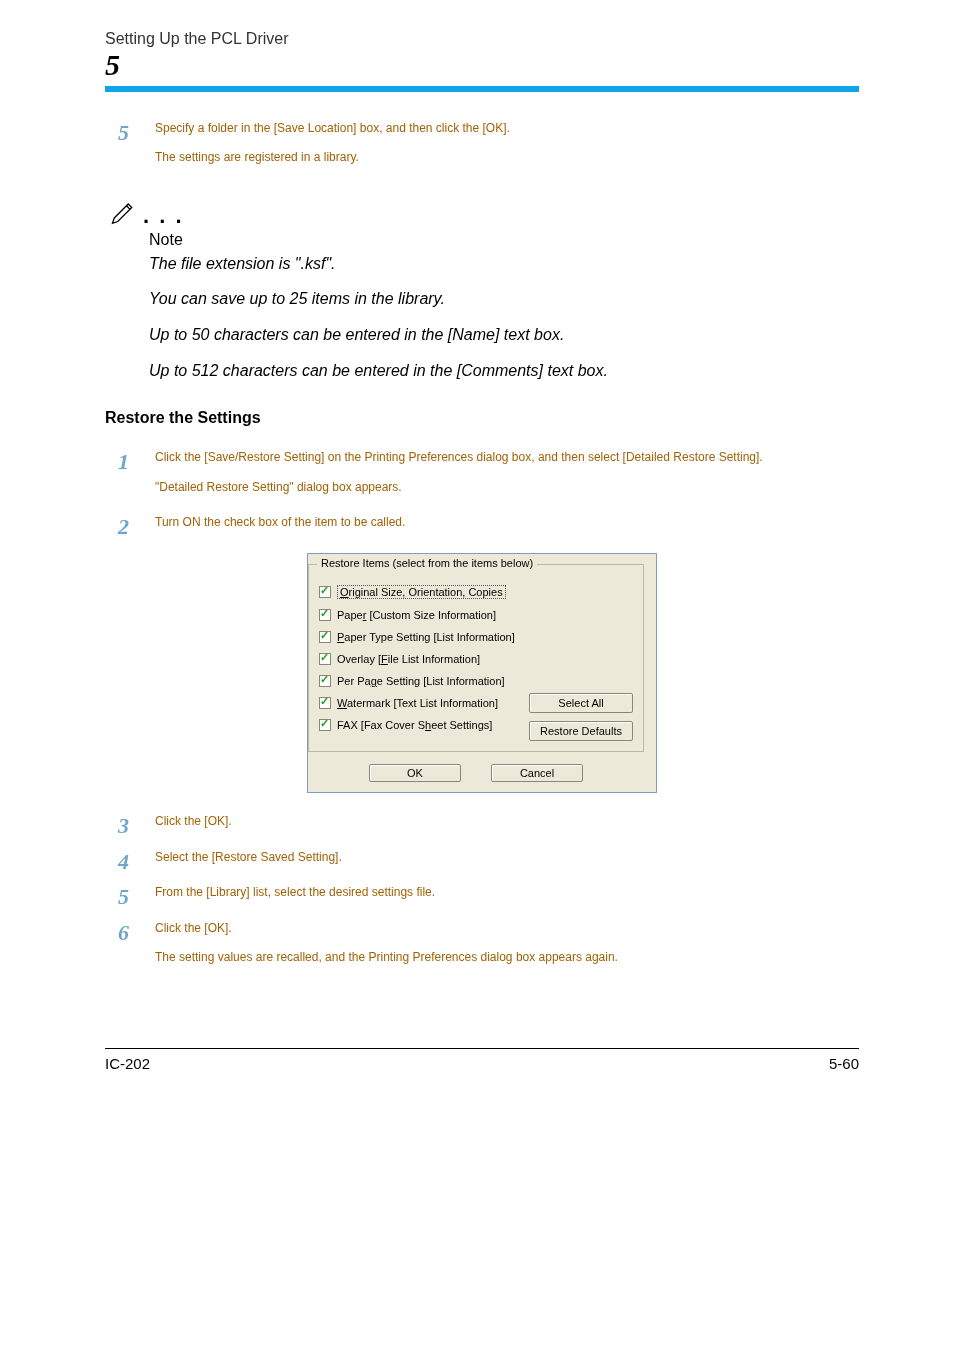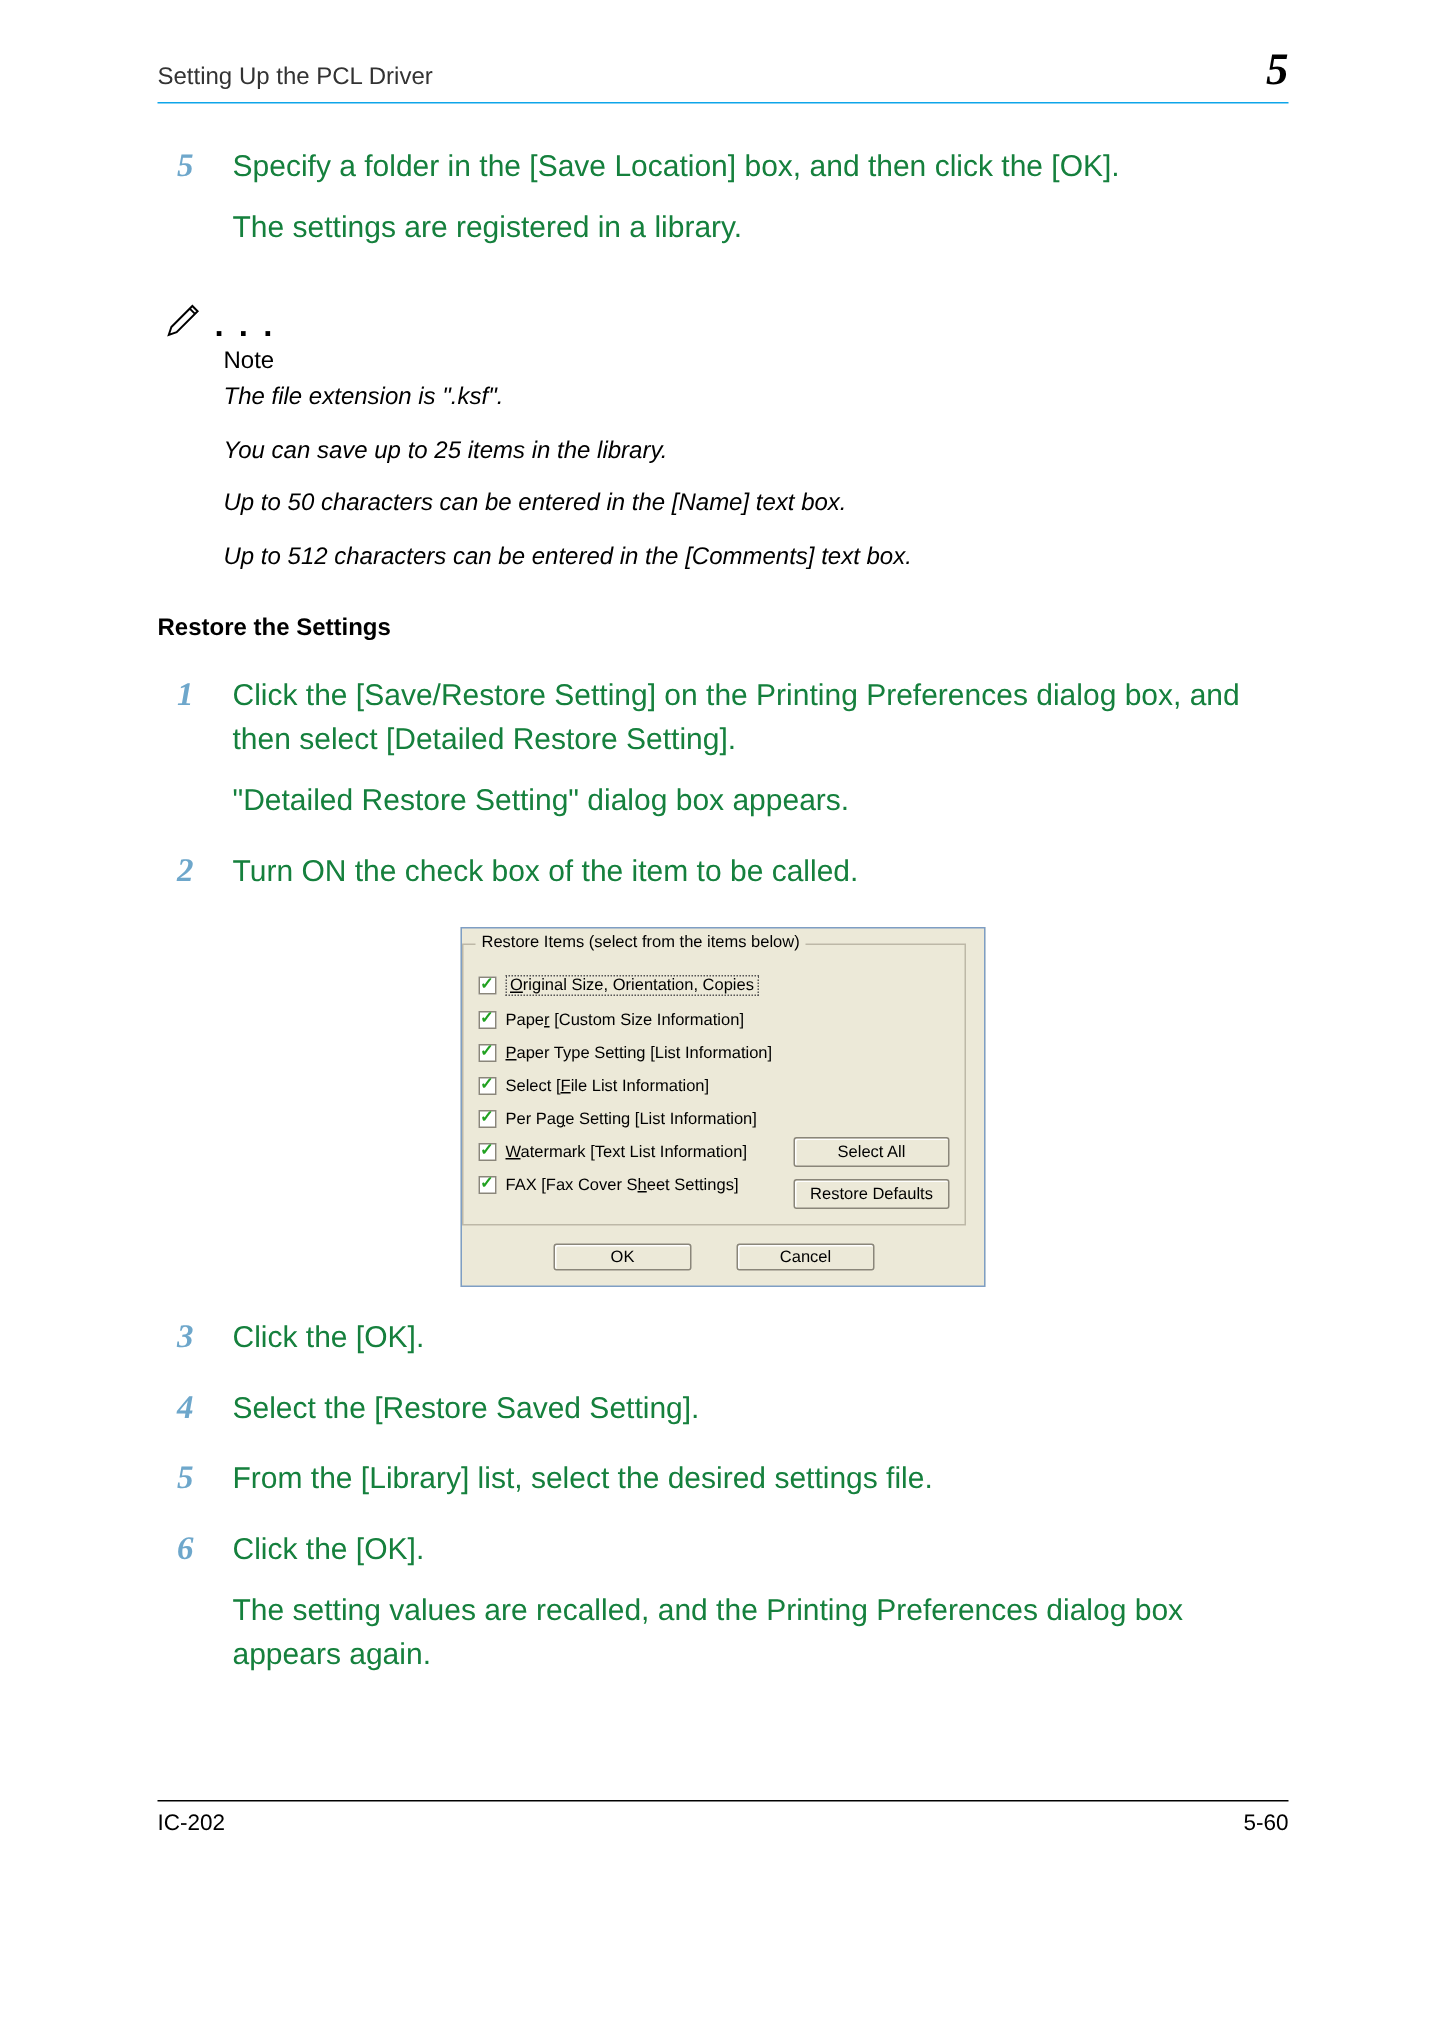--- a/index.html
+++ b/index.html
@@ -11,23 +11,24 @@
       width: 954px;
     }
     .page {
       padding: 30px 95px 30px 105px;
       position: relative;
     }
     .header {
       display: flex;
       justify-content: space-between;
       align-items: baseline;
-      border-bottom: 1px solid #0ea5e9;
+      border-bottom: 6px solid #0ea5e9;
       padding-bottom: 4px;
       margin-bottom: 28px;
+      flex-direction: column;
     }
     .header-title {
       font-size: 16px;
       color: #333;
     }
     .header-num {
       font-size: 30px;
       font-style: italic;
       font-weight: bold;
       color: #000;
@@ -44,22 +45,22 @@
       font-size: 22px;
       font-weight: bold;
       font-style: italic;
       color: #6ea7cb;
       font-family: Georgia, serif;
       text-align: right;
       padding-right: 26px;
     }
     .step-body {
       flex: 1;
-      font-size: 20px;
-      color: #15803d;
+      font-size: 12px;
+      color: #a16207;
       line-height: 1.45;
     }
     .step-body p { margin: 0 0 12px 0; }
     .note-block {
       margin-top: 18px;
       margin-left: 0;
       margin-bottom: 28px;
     }
     .note-icon {
       display: flex;
@@ -279,21 +280,21 @@
             <span class="chk-label"><span>Pape</span><span class="u">r</span><span> [Custom Size Information]</span></span>
           </div>
 
           <div class="chk-row">
             <div class="chk checked"></div>
             <span class="chk-label"><span></span><span class="u">P</span><span>aper Type Setting [List Information]</span></span>
           </div>
 
           <div class="chk-row">
             <div class="chk checked"></div>
-            <span class="chk-label"><span>Select [</span><span class="u">F</span><span>ile List Information]</span></span>
+            <span class="chk-label"><span>Overlay [</span><span class="u">F</span><span>ile List Information]</span></span>
           </div>
 
           <div class="chk-row">
             <div class="chk checked"></div>
             <span class="chk-label"><span>Per Pa</span><span class="u">g</span><span>e Setting [List Information]</span></span>
           </div>
 
           <div class="chk-row">
             <div class="chk checked"></div>
             <span class="chk-label"><span></span><span class="u">W</span><span>atermark [Text List Information]</span></span>

